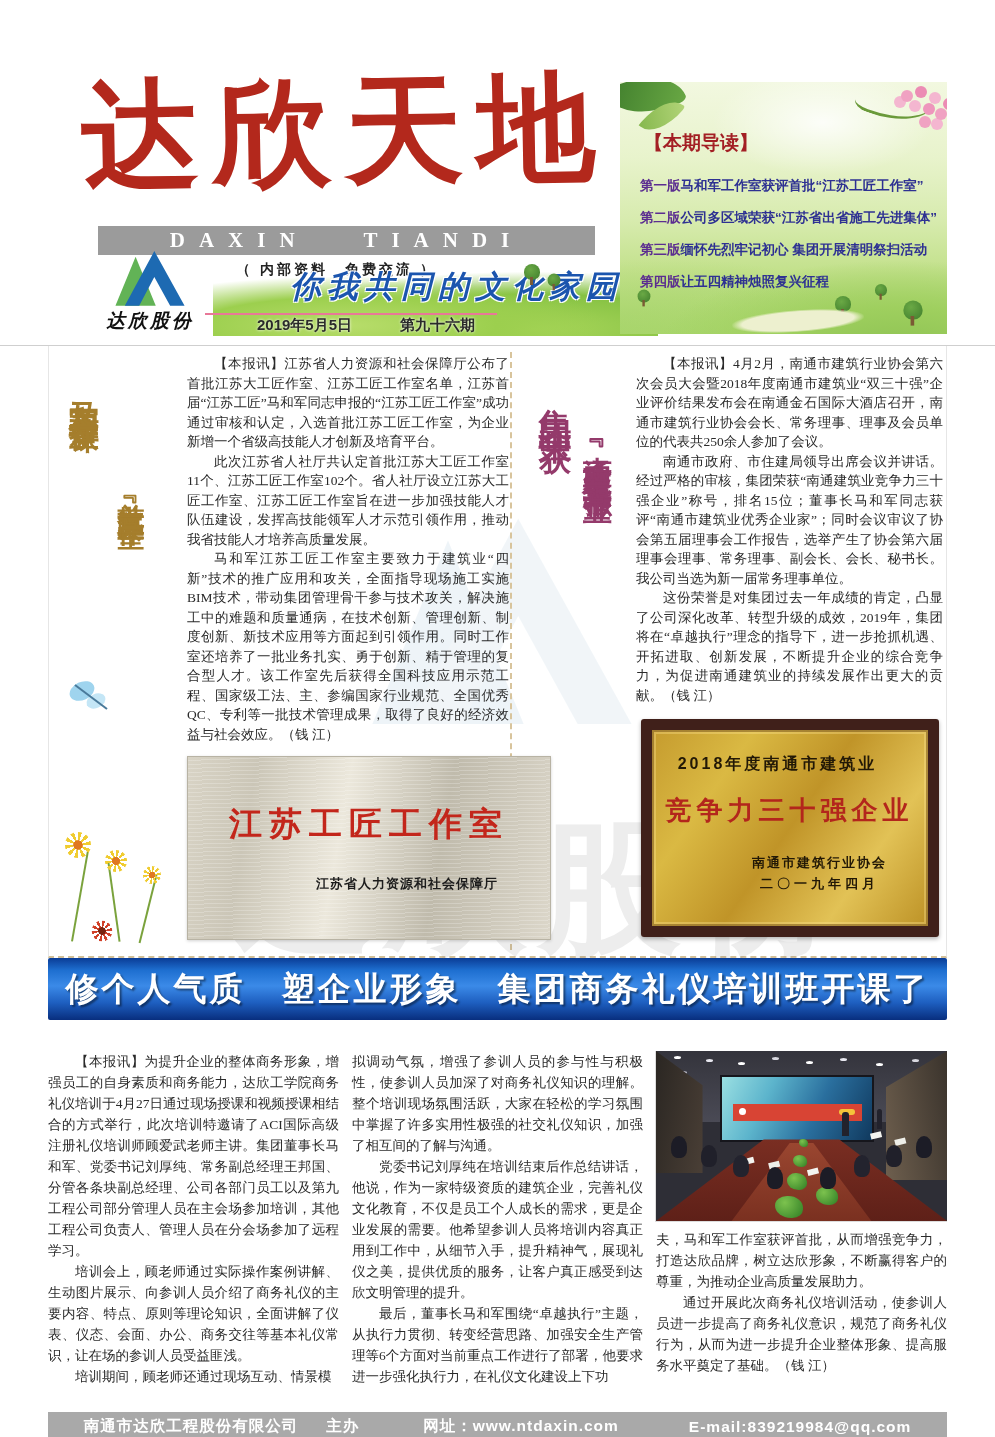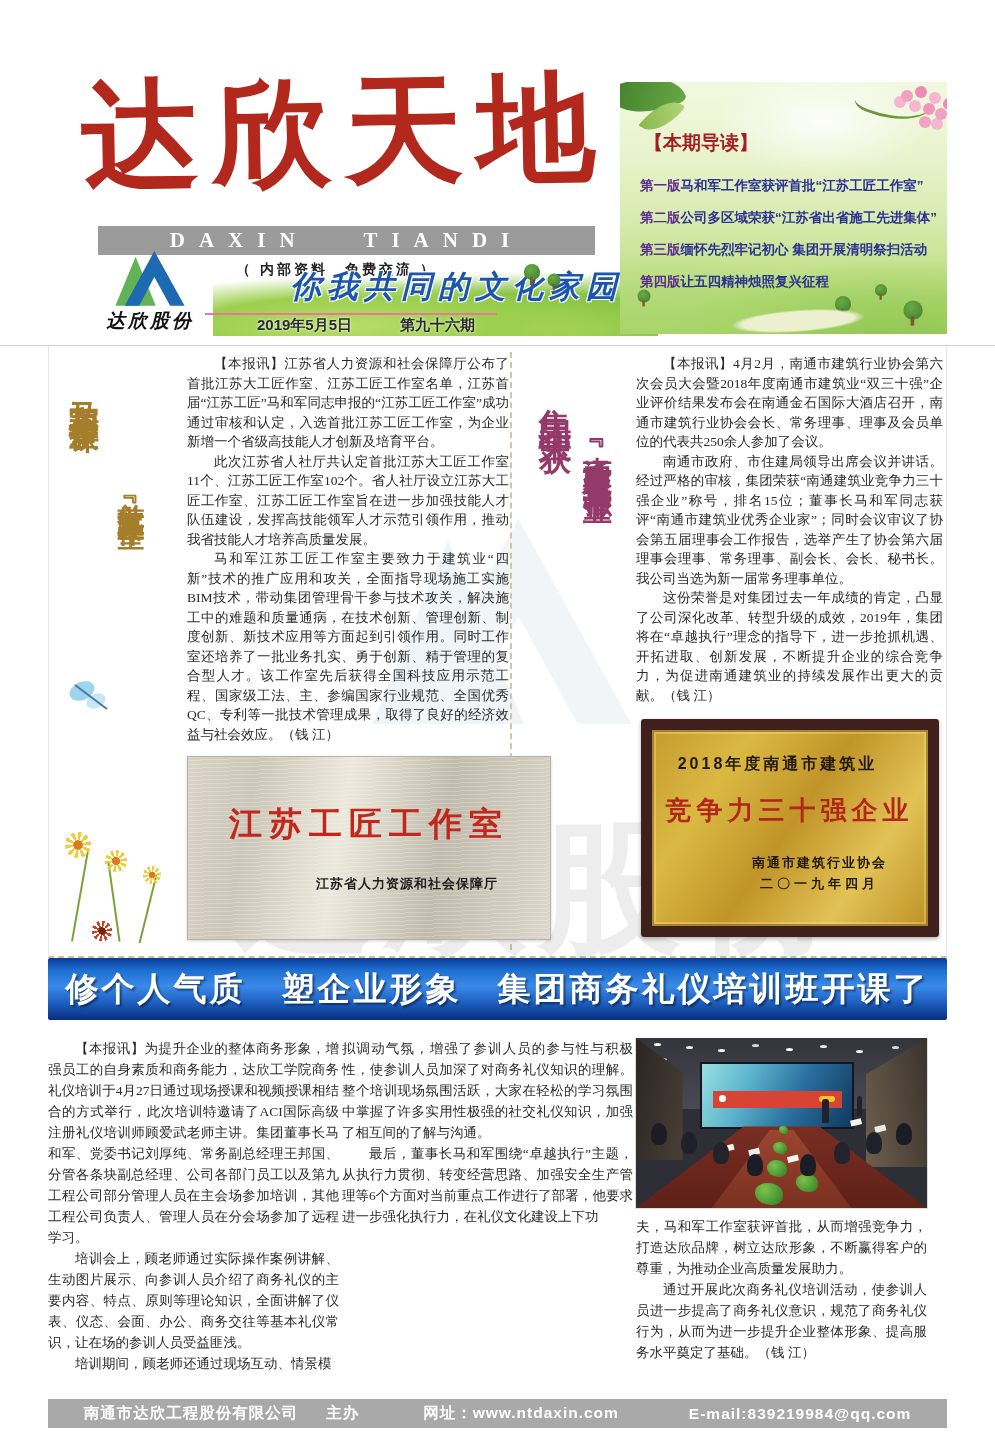--- a/index.html
+++ b/index.html
@@ -122,21 +122,21 @@
                  repeating-conic-gradient(#f0cc30 0 18deg,rgba(240,204,48,0) 18deg 36deg);}
   .daisy.red{background:radial-gradient(circle,#7a2410 0 24%,rgba(0,0,0,0) 27%),
                  repeating-conic-gradient(#d04028 0 18deg,rgba(208,64,40,0) 18deg 36deg);}
   
   .banner{margin:0 48px;height:62px;line-height:62px;text-align:center;color:#fff;
       font-size:33px;font-weight:900;letter-spacing:3px;border-radius:2px;
       font-family:"Liberation Sans","DejaVu Sans",sans-serif;
       text-shadow:2px 2px 2px rgba(0,0,0,.45);
       background:linear-gradient(180deg,#0a3c96 0%,#1e6fd0 20%,#3b8ae8 45%,#1e5fc0 72%,#082e7e 100%);}
   
-  .bottom-section{margin:18px 48px 0;height:352px;display:flex;gap:3px;overflow:hidden;}
+  .bottom-section{margin:31px 48px 0;height:352px;display:flex;gap:13px;overflow:hidden;}
   .bcol{width:291px;}
   .bcol p{margin:0;text-indent:2em;text-align:justify;font-size:13.5px;line-height:21px;color:#2a2a2a;}
   .bcol p.cont{text-indent:0;}
   
   .tphoto{position:relative;width:291px;height:170px;overflow:hidden;background:#2e2e36;
       margin-bottom:8px;box-shadow:0 0 0 1px #ddd;}
   .tp-ceiling{position:absolute;left:0;right:0;top:0;height:42%;
       background:linear-gradient(180deg,#34343c,#4a4a55);}
   .tp-lights{position:absolute;top:5px;left:18px;width:7px;height:3px;background:#fff;border-radius:50%;
       box-shadow:32px 3px 0 #e8e8f0,64px 6px 0 #fff,98px 1px 0 #d8d8e0,132px 5px 0 #fff,
@@ -298,20 +298,21 @@
   </div>
 
   <section class="bottom-section">
     <div class="bcol">
       <p>【本报讯】为提升企业的整体商务形象，增强员工的自身素质和商务能力，达欣工学院商务礼仪培训于4月27日通过现场授课和视频授课相结合的方式举行，此次培训特邀请了ACI国际高级注册礼仪培训师顾爱武老师主讲。集团董事长马和军、党委书记刘厚纯、常务副总经理王邦国、分管各条块副总经理、公司各部门员工以及第九工程公司部分管理人员在主会场参加培训，其他工程公司负责人、管理人员在分会场参加了远程学习。</p>
       <p>培训会上，顾老师通过实际操作案例讲解、生动图片展示、向参训人员介绍了商务礼仪的主要内容、特点、原则等理论知识，全面讲解了仪表、仪态、会面、办公、商务交往等基本礼仪常识，让在场的参训人员受益匪浅。</p>
       <p>培训期间，顾老师还通过现场互动、情景模</p>
     </div>
     <div class="bcol">
       <p class="cont">拟调动气氛，增强了参训人员的参与性与积极性，使参训人员加深了对商务礼仪知识的理解。整个培训现场氛围活跃，大家在轻松的学习氛围中掌握了许多实用性极强的社交礼仪知识，加强了相互间的了解与沟通。</p>
+      <p>党委书记刘厚纯在培训结束后作总结讲话，他说，作为一家特级资质的建筑企业，完善礼仪文化教育，不仅是员工个人成长的需求，更是企业发展的需要。他希望参训人员将培训内容真正用到工作中，从细节入手，提升精神气，展现礼仪之美，提供优质的服务，让客户真正感受到达欣文明管理的提升。</p>
       <p>最后，董事长马和军围绕“卓越执行”主题，从执行力贯彻、转变经营思路、加强安全生产管理等6个方面对当前重点工作进行了部署，他要求进一步强化执行力，在礼仪文化建设上下功</p>
     </div>
     <div class="bcol">
       <figure class="tphoto" style="margin:0 0 8px 0;">
         <div class="tp-ceiling"></div>
         <div class="tp-lights"></div>
         <div class="tp-wall-l"></div>
         <div class="tp-wall-r"></div>
         <div class="tp-screen">
           <div class="tp-banner">

